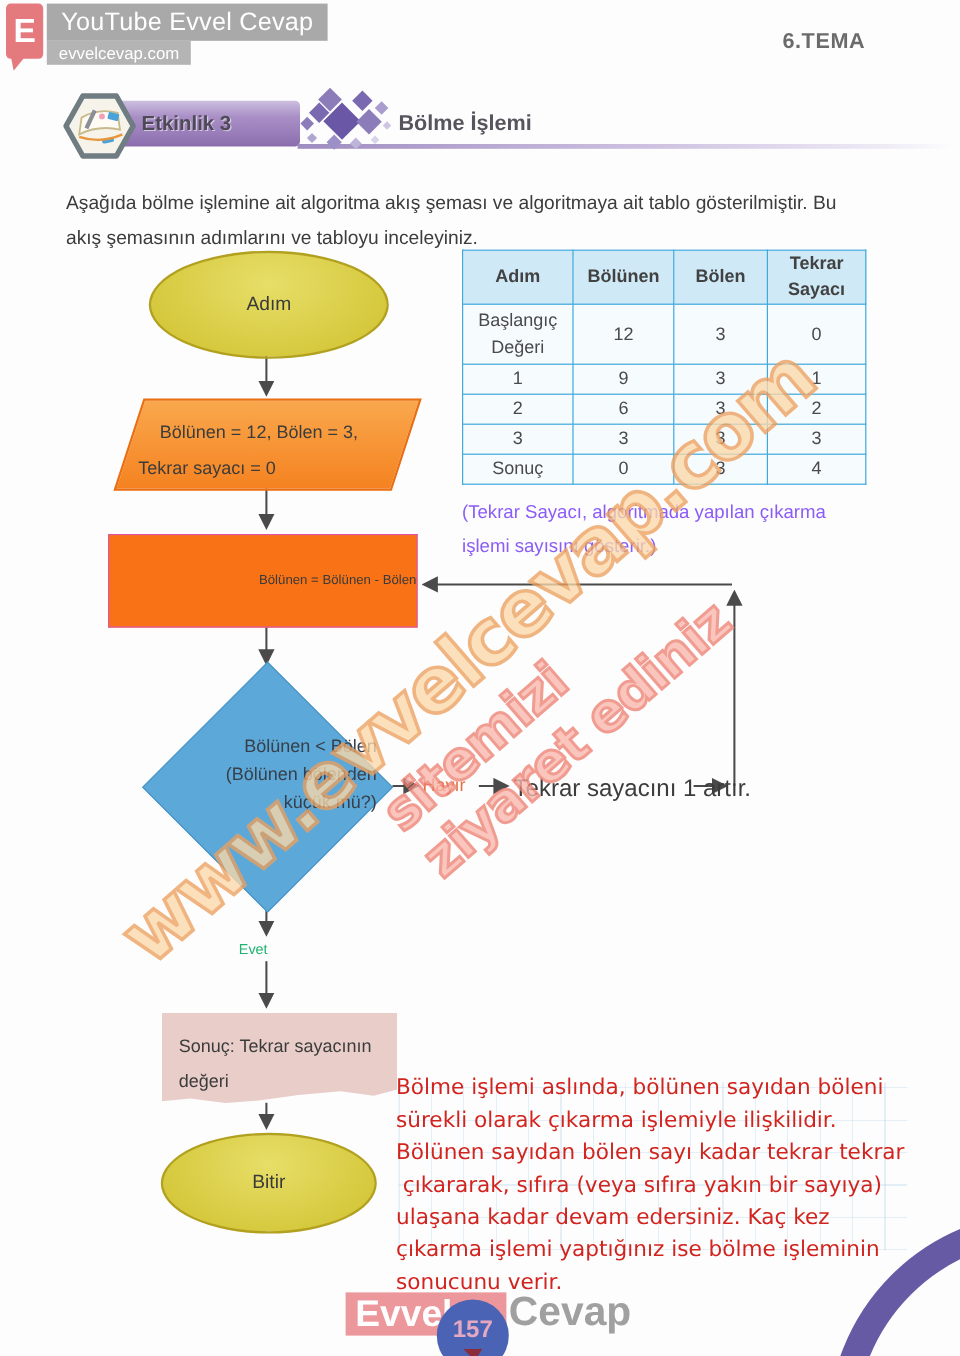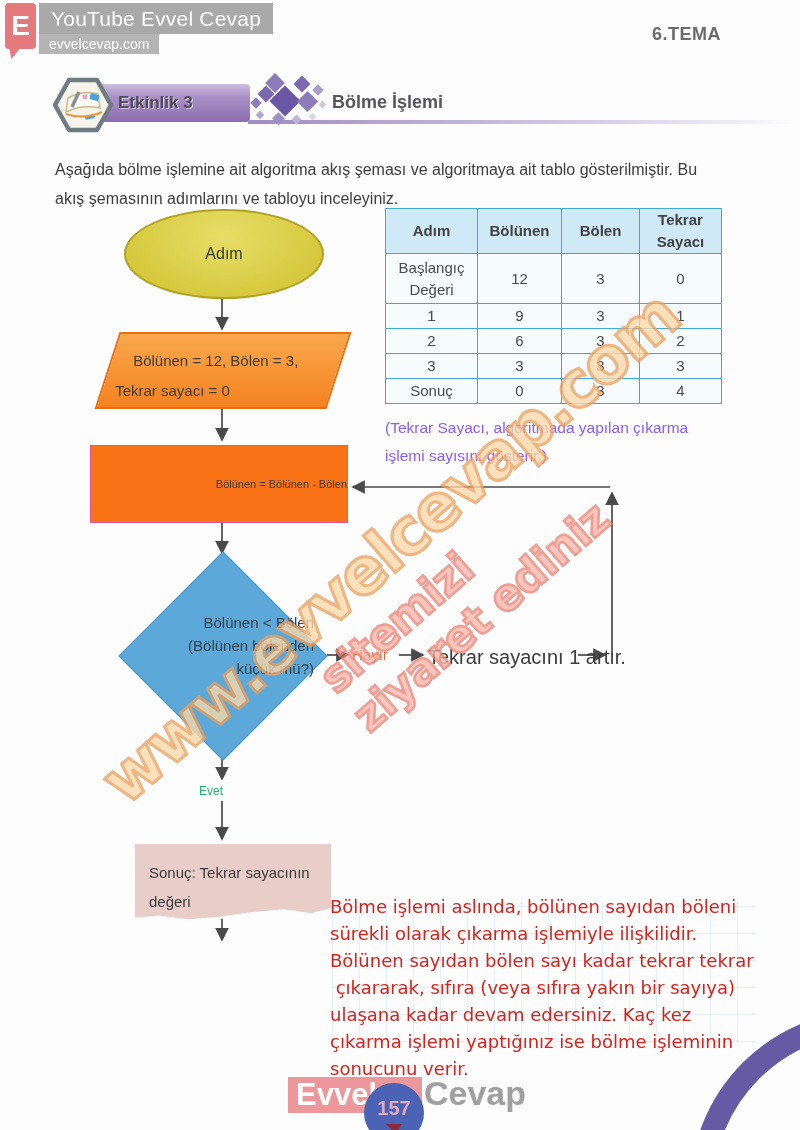--- a/index.html
+++ b/index.html
@@ -226,20 +226,23 @@
 (Bölünen bölenden
 küçük mü?)</div>
 
   <div class="abs lbl-no">Hayır</div>
   <div class="abs lbl-loop">Tekrar sayacını 1 artır.</div>
   <div class="abs lbl-yes">Evet</div>
 
   <div class="abs doc pre">Sonuç: Tekrar sayacının
 değeri</div>
 
+  <div class="abs ellipse" style="left:134px;top:944px;width:176px;height:80px;">
+    <span>Bitir</span>
+  </div>
 
   <div class="abs grid-bg"></div>
   <div class="abs answer pre">Bölme işlemi aslında, bölünen sayıdan böleni
 sürekli olarak çıkarma işlemiyle ilişkilidir.
 Bölünen sayıdan bölen sayı kadar tekrar tekrar
  çıkararak, sıfıra (veya sıfıra yakın bir sayıya)
 ulaşana kadar devam edersiniz. Kaç kez
 çıkarma işlemi yaptığınız ise bölme işleminin
 sonucunu verir.</div>
 

